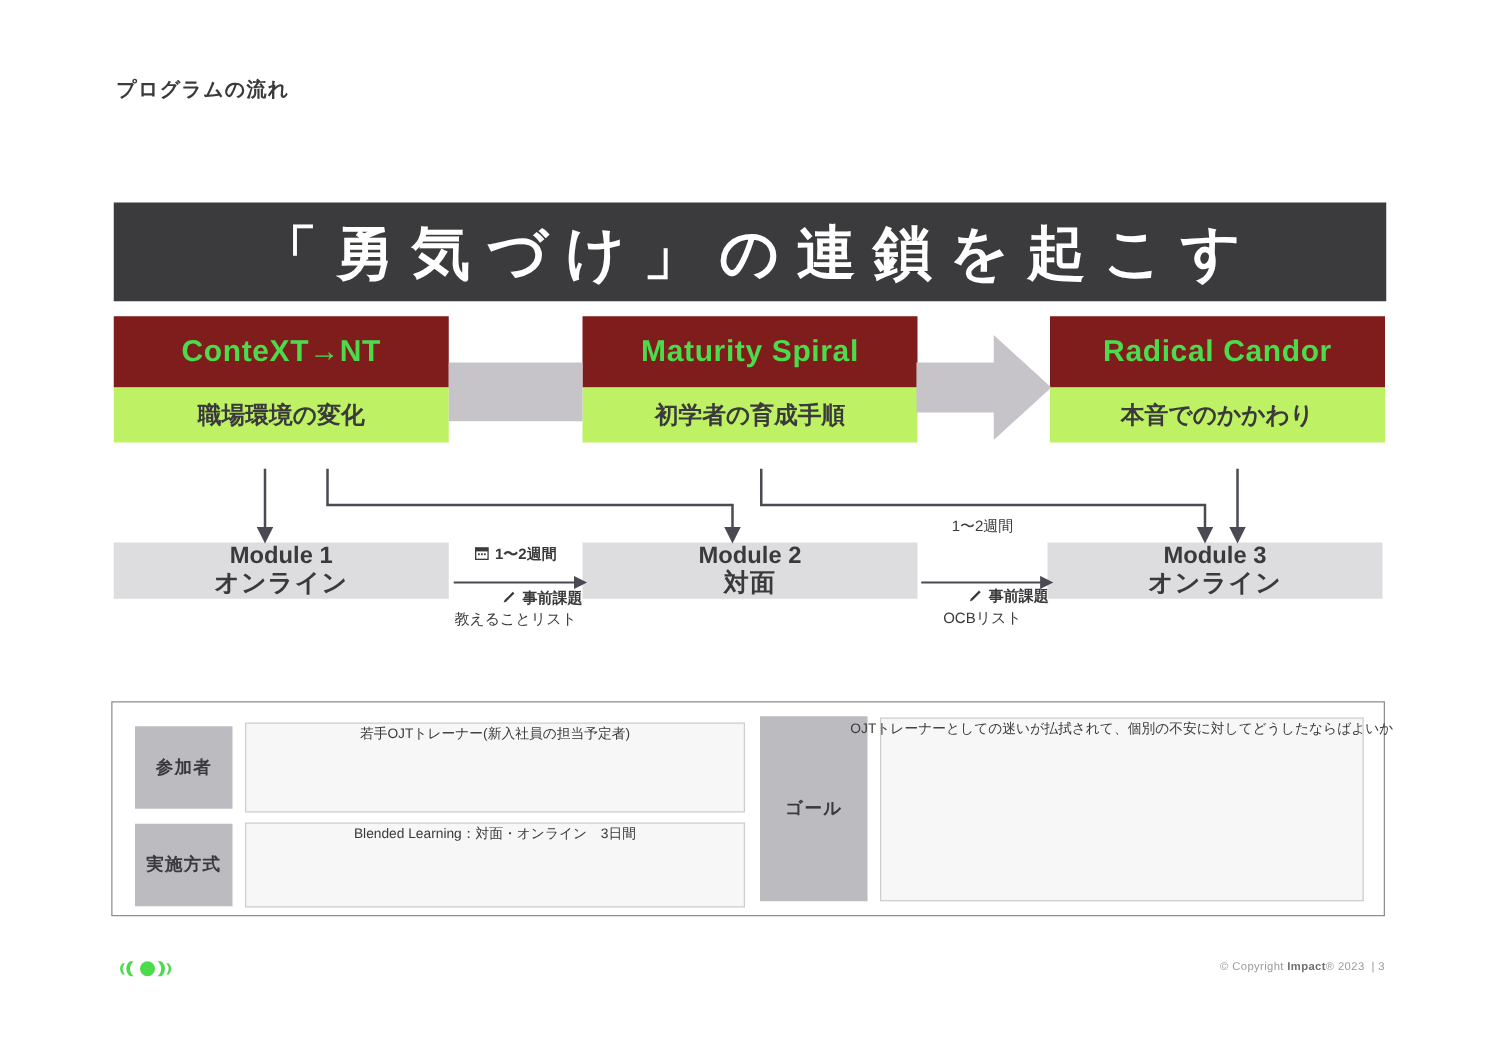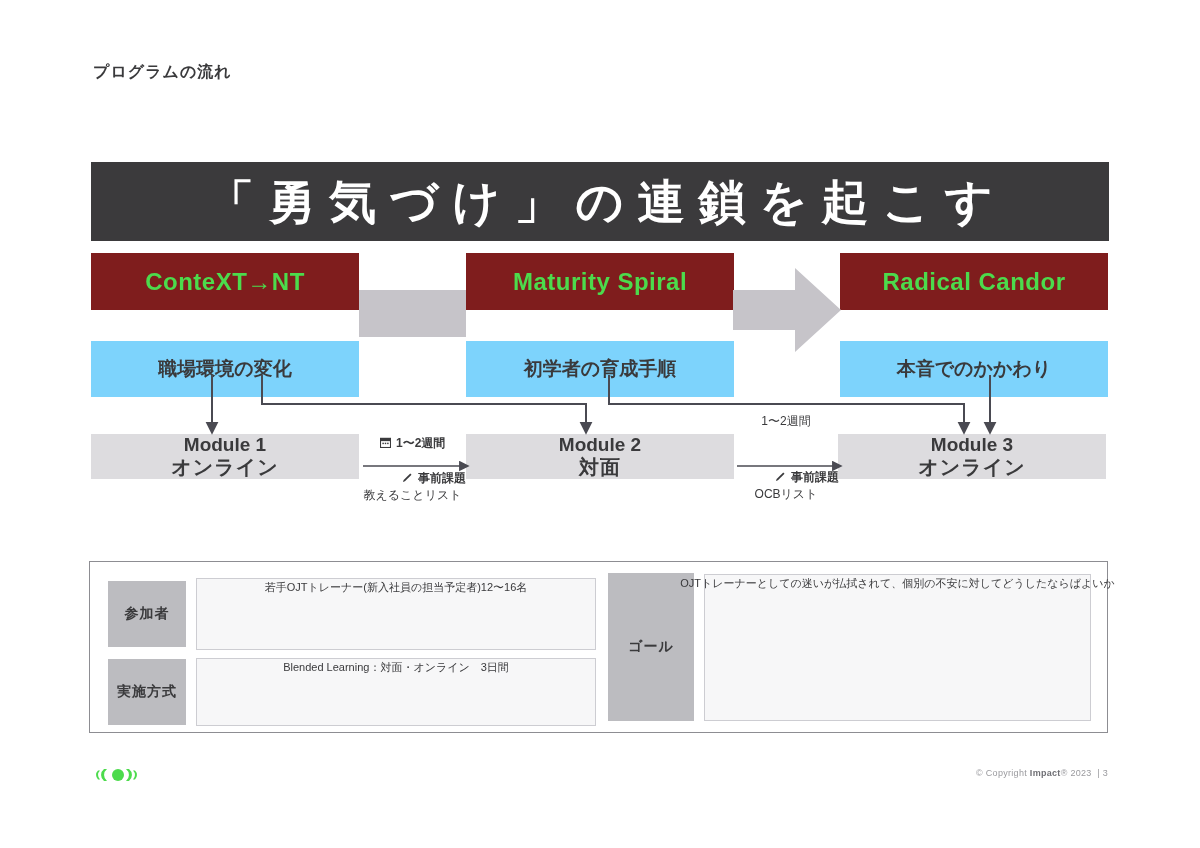--- a/index.html
+++ b/index.html
@@ -26,23 +26,23 @@
   }
 
   
   .pillar{position:absolute;width:268px;}
   .pillar .head{
     height:57px;background:#7f1d1d;color:#4cdb4c;
     display:flex;align-items:center;justify-content:center;
     font-size:24px;font-weight:bold;letter-spacing:.5px;
   }
   .pillar .sub{
-    height:56px;background:#7dd3fc;color:#3a3a3c;
-    display:flex;align-items:center;justify-content:center;
-    font-size:19px;font-weight:bold;margin-top:31px;
+    height:44px;background:#bef264;color:#3a3a3c;
+    display:flex;align-items:center;justify-content:center;
+    font-size:19px;font-weight:bold;
   }
   #pillar-0{left:91px;top:253px;}
   #pillar-1{left:466px;top:253px;}
   #pillar-2{left:840px;top:253px;}
 
   
   .conn-bar{
     position:absolute;left:359px;top:290px;width:107px;height:47px;
     background:#c6c4c9;
   }
@@ -205,21 +205,20 @@
       <span>事前課題</span>
     </div>
     <div class="b2">OCBリスト</div>
   </div>
 
   <div class="info-panel"></div>
 
   <div class="chip" id="chip-participants">参加者</div>
   <div class="valbox" id="val-participants">
     <span class="line">若手OJTトレーナー(新入社員の担当予定者)</span>
-    <span class="line">12〜16名</span>
   </div>
 
   <div class="chip" id="chip-format">実施方式</div>
   <div class="valbox" id="val-format">
     <span class="line">Blended Learning：</span>
     <span class="line">対面・オンライン　3日間</span>
   </div>
 
   <div class="chip" id="chip-goal">ゴール</div>
   <div class="valbox" id="val-goal">

